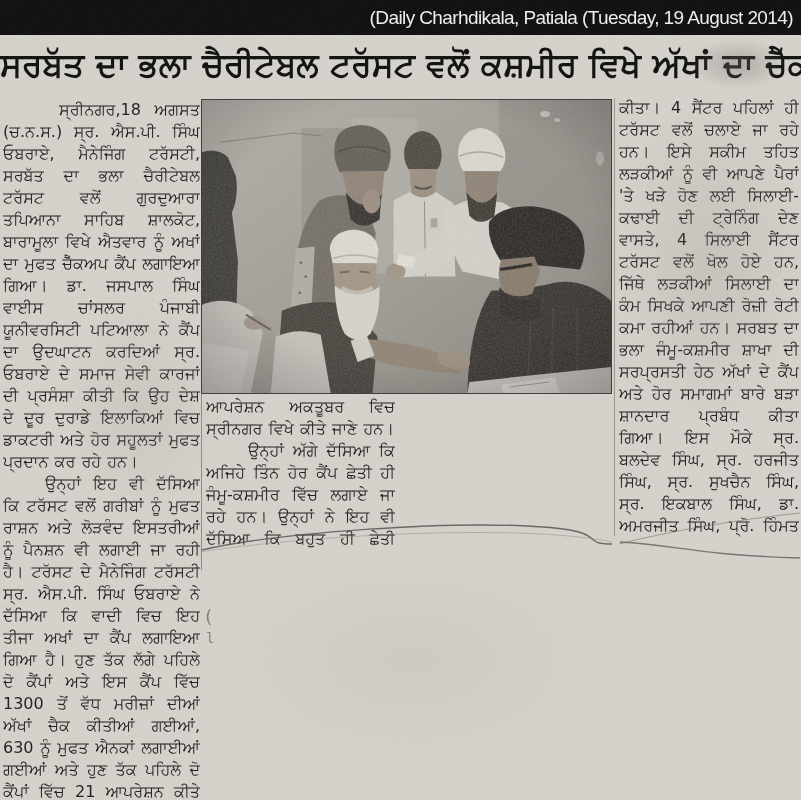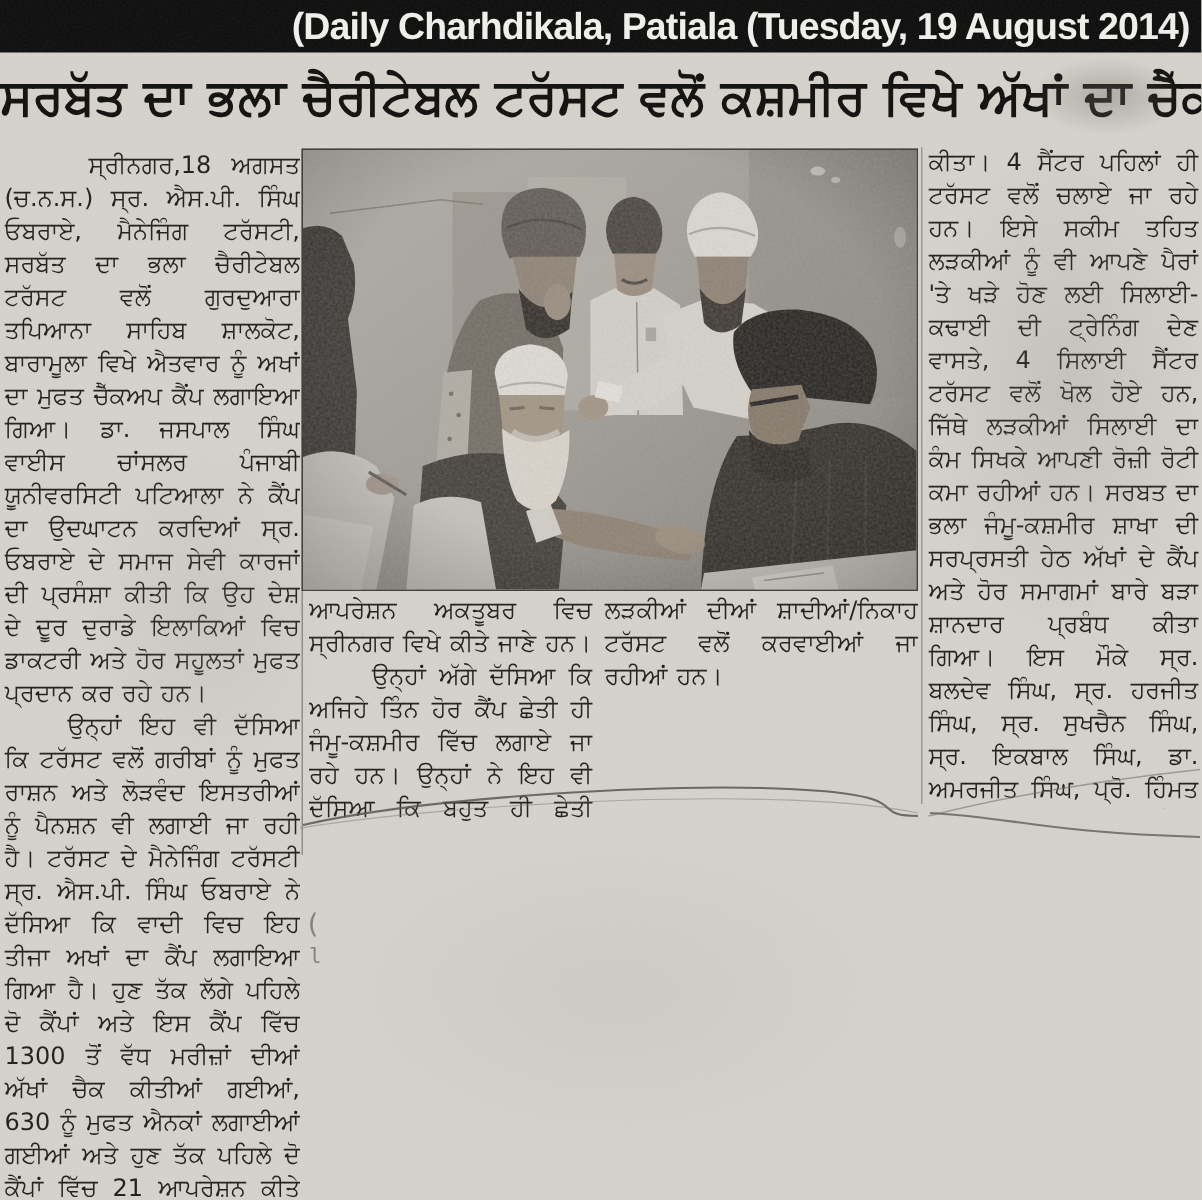--- a/index.html
+++ b/index.html
@@ -9,21 +9,21 @@
     font-family:"DejaVu Sans",sans-serif;
   }
   
   .masthead{
     position:absolute;left:0;top:0;width:801px;height:35px;
     background:#0b0b0b;box-sizing:border-box;
   }
   .masthead span{
     position:absolute;right:8px;top:0;line-height:36px;
     color:#f2f1ee;font-family:"Liberation Sans",sans-serif;
-    font-weight:bold;font-size:25px;letter-spacing:-0.6px;white-space:nowrap;
+    font-weight:normal;font-size:19px;letter-spacing:-0.6px;white-space:nowrap;
   }
   
   .headline{
     position:absolute;left:0;top:38px;width:801px;height:54px;margin:0;
     font-size:33px;font-weight:700;color:#0d0d0c;line-height:54px;
     text-align:center;white-space:nowrap;overflow:hidden;letter-spacing:0px;
   }
   
   .col{
     position:absolute;color:#1d1c1a;font-size:16px;line-height:22px;
@@ -187,21 +187,20 @@
       <rect width="410" height="292" fill="url(#vign)"></rect>
       <rect width="410" height="292" filter="url(#grainf)" opacity="0.5"></rect>
     </svg>
   </div>
 
   <div class="col col-mid-left">
     <p>ਆਪਰੇਸ਼ਨ ਅਕਤੂਬਰ ਵਿਚ ਸ੍ਰੀਨਗਰ ਵਿਖੇ ਕੀਤੇ ਜਾਣੇ ਹਨ।</p>
     <p class="indent">ਉਨ੍ਹਾਂ ਅੱਗੇ ਦੱਸਿਆ ਕਿ ਅਜਿਹੇ ਤਿੰਨ ਹੋਰ ਕੈਂਪ ਛੇਤੀ ਹੀ ਜੰਮੂ-ਕਸ਼ਮੀਰ ਵਿੱਚ ਲਗਾਏ ਜਾ ਰਹੇ ਹਨ। ਉਨ੍ਹਾਂ ਨੇ ਇਹ ਵੀ ਦੱਸਿਆ ਕਿ ਬਹੁਤ ਹੀ ਛੇਤੀ 100</p>
   </div>
   <div class="col col-mid-right">
-    <p>ਲੜਕੀਆਂ ਦੀਆਂ ਸ਼ਾਦੀਆਂ/ਨਿਕਾਹ ਟਰੱਸਟ ਵਲੋਂ ਕਰਵਾਈਆਂ ਜਾ ਰਹੀਆਂ ਹਨ।</p>
   </div>
 
   <div class="col col-right">
     <p>ਕੀਤਾ। 4 ਸੈਂਟਰ ਪਹਿਲਾਂ ਹੀ ਟਰੱਸਟ ਵਲੋਂ ਚਲਾਏ ਜਾ ਰਹੇ ਹਨ। ਇਸੇ ਸਕੀਮ ਤਹਿਤ ਲੜਕੀਆਂ ਨੂੰ ਵੀ ਆਪਣੇ ਪੈਰਾਂ 'ਤੇ ਖੜੇ ਹੋਣ ਲਈ ਸਿਲਾਈ-ਕਢਾਈ ਦੀ ਟ੍ਰੇਨਿੰਗ ਦੇਣ ਵਾਸਤੇ, 4 ਸਿਲਾਈ ਸੈਂਟਰ ਟਰੱਸਟ ਵਲੋਂ ਖੋਲ ਹੋਏ ਹਨ, ਜਿੱਥੇ ਲੜਕੀਆਂ ਸਿਲਾਈ ਦਾ ਕੰਮ ਸਿਖਕੇ ਆਪਣੀ ਰੋਜ਼ੀ ਰੋਟੀ ਕਮਾ ਰਹੀਆਂ ਹਨ। ਸਰਬਤ ਦਾ ਭਲਾ ਜੰਮੂ-ਕਸ਼ਮੀਰ ਸ਼ਾਖਾ ਦੀ ਸਰਪ੍ਰਸਤੀ ਹੇਠ ਅੱਖਾਂ ਦੇ ਕੈਂਪ ਅਤੇ ਹੋਰ ਸਮਾਗਮਾਂ ਬਾਰੇ ਬੜਾ ਸ਼ਾਨਦਾਰ ਪ੍ਰਬੰਧ ਕੀਤਾ ਗਿਆ। ਇਸ ਮੌਕੇ ਸ੍ਰ. ਬਲਦੇਵ ਸਿੰਘ, ਸ੍ਰ. ਹਰਜੀਤ ਸਿੰਘ, ਸ੍ਰ. ਸੁਖਚੈਨ ਸਿੰਘ, ਸ੍ਰ. ਇਕਬਾਲ ਸਿੰਘ, ਡਾ. ਅਮਰਜੀਤ ਸਿੰਘ, ਪ੍ਰੋ. ਹਿੰਮਤ ਸਿੰਘ, ਸ੍ਰ. ਮਨਮੀਤ ਸਿੰਘ, ਸ੍ਰ. ਗੁਰਜੀਤ ਸਿੰਘ, ਸ੍ਰ. ਕੁਲਬੀਰ ਸਿੰਘ ਬਾਦਲ, ਮੁਹੰਮਦ ਹਾਜ਼ਰ ਸਨ।</p>
   </div>
 
   <div class="vrule" id="vrule-left"></div>
   <div class="vrule" id="vrule-right"></div>
 
   <svg class="tear-svg" style="left:196px;top:500px;" width="605" height="100" viewBox="0 0 605 100">

